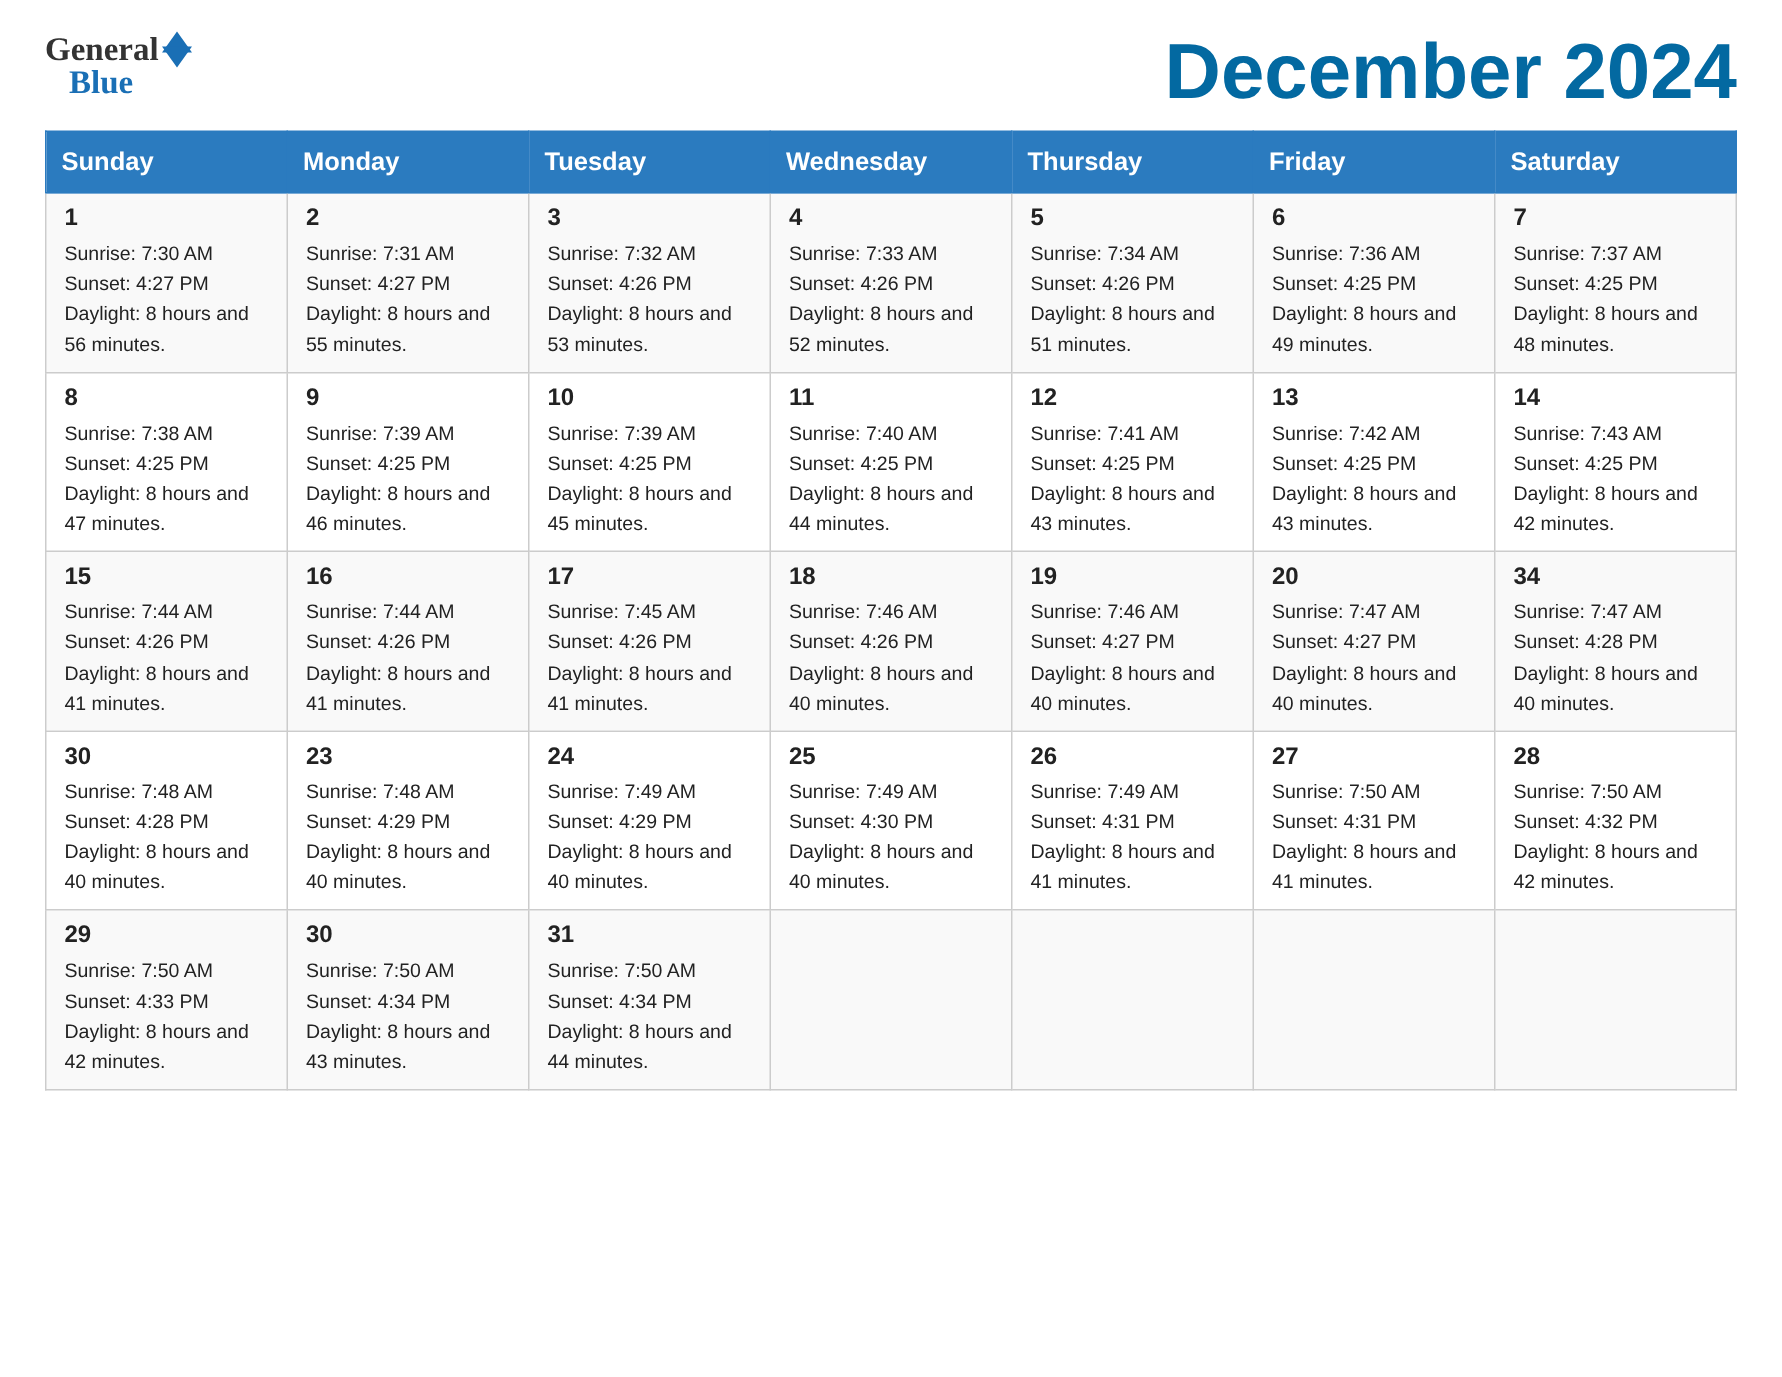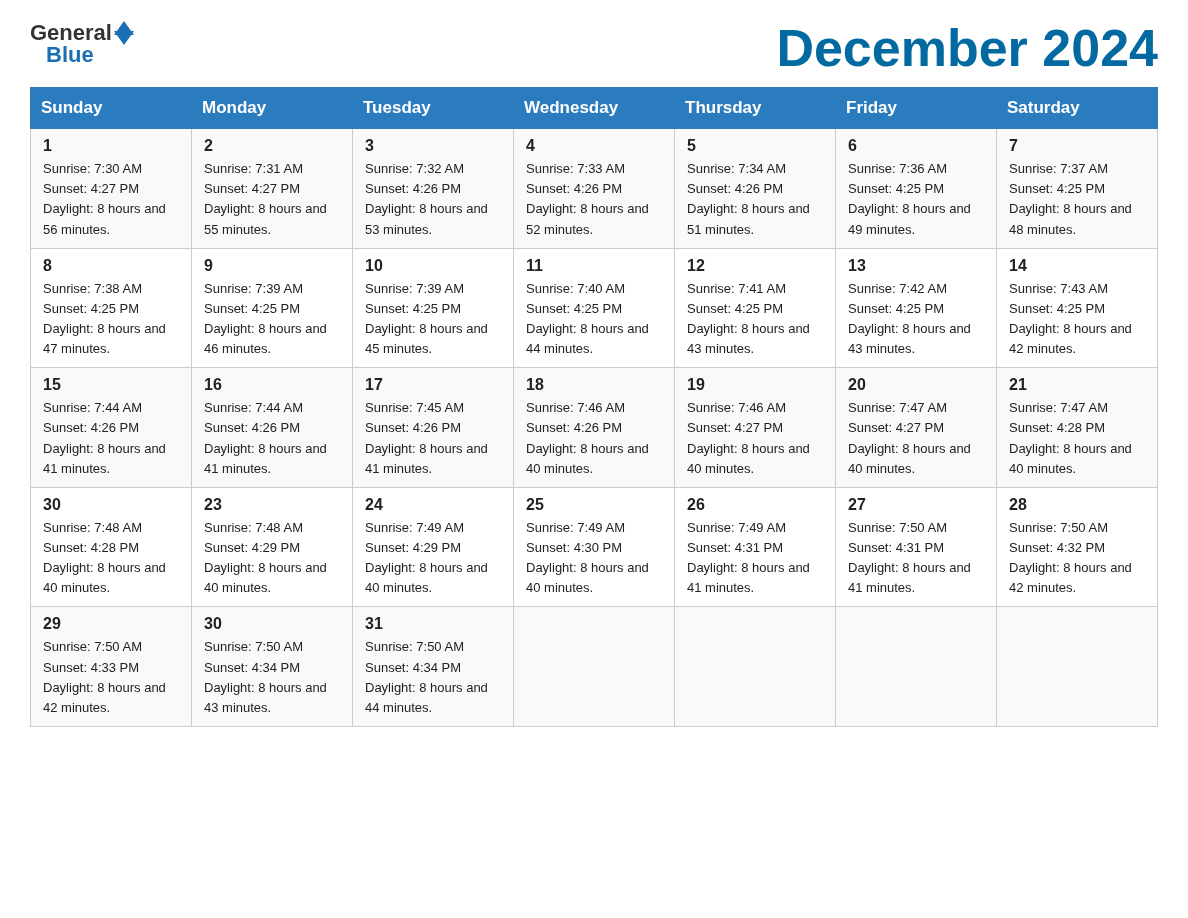--- a/index.html
+++ b/index.html
@@ -13,20 +13,21 @@
     .header-row {
       display: flex;
       justify-content: space-between;
       align-items: flex-start;
       margin-bottom: 10px;
     }
     .logo {
       display: flex;
       align-items: flex-start;
       gap: 4px;
+      font-family: Liberation Serif, serif;
     }
     .logo-text-general {
       font-size: 22px;
       font-weight: bold;
       color: #333;
     }
     .logo-text-blue {
       font-size: 22px;
       font-weight: bold;
       color: #1a6fb5;
@@ -206,21 +207,21 @@
       </td>
         <td>
         <span class="day-num">19</span>
         <span class="day-info">Sunrise: 7:46 AM<br>Sunset: 4:27 PM<br>Daylight: 8 hours and 40 minutes.</span>
       </td>
         <td>
         <span class="day-num">20</span>
         <span class="day-info">Sunrise: 7:47 AM<br>Sunset: 4:27 PM<br>Daylight: 8 hours and 40 minutes.</span>
       </td>
         <td>
-        <span class="day-num">21</span>
+        <span class="day-num">34</span>
         <span class="day-info">Sunrise: 7:47 AM<br>Sunset: 4:28 PM<br>Daylight: 8 hours and 40 minutes.</span>
       </td>
       </tr>
       <tr>
         <td>
         <span class="day-num">30</span>
         <span class="day-info">Sunrise: 7:48 AM<br>Sunset: 4:28 PM<br>Daylight: 8 hours and 40 minutes.</span>
       </td>
         <td>
         <span class="day-num">23</span>

